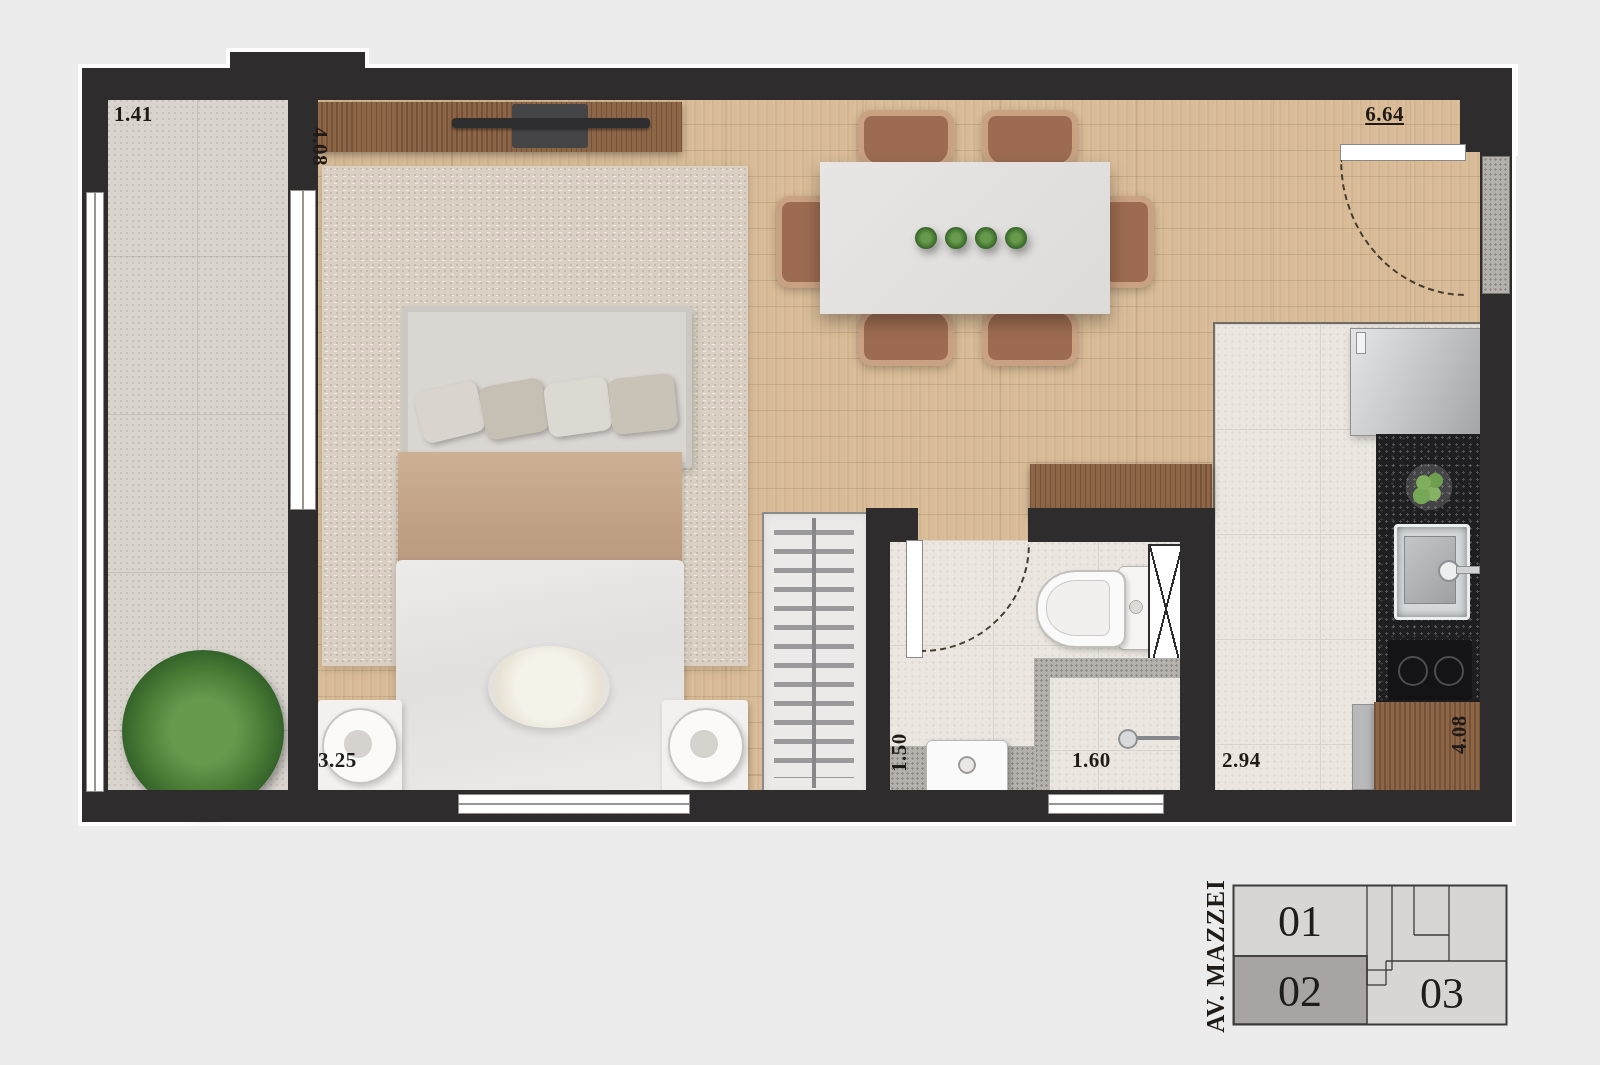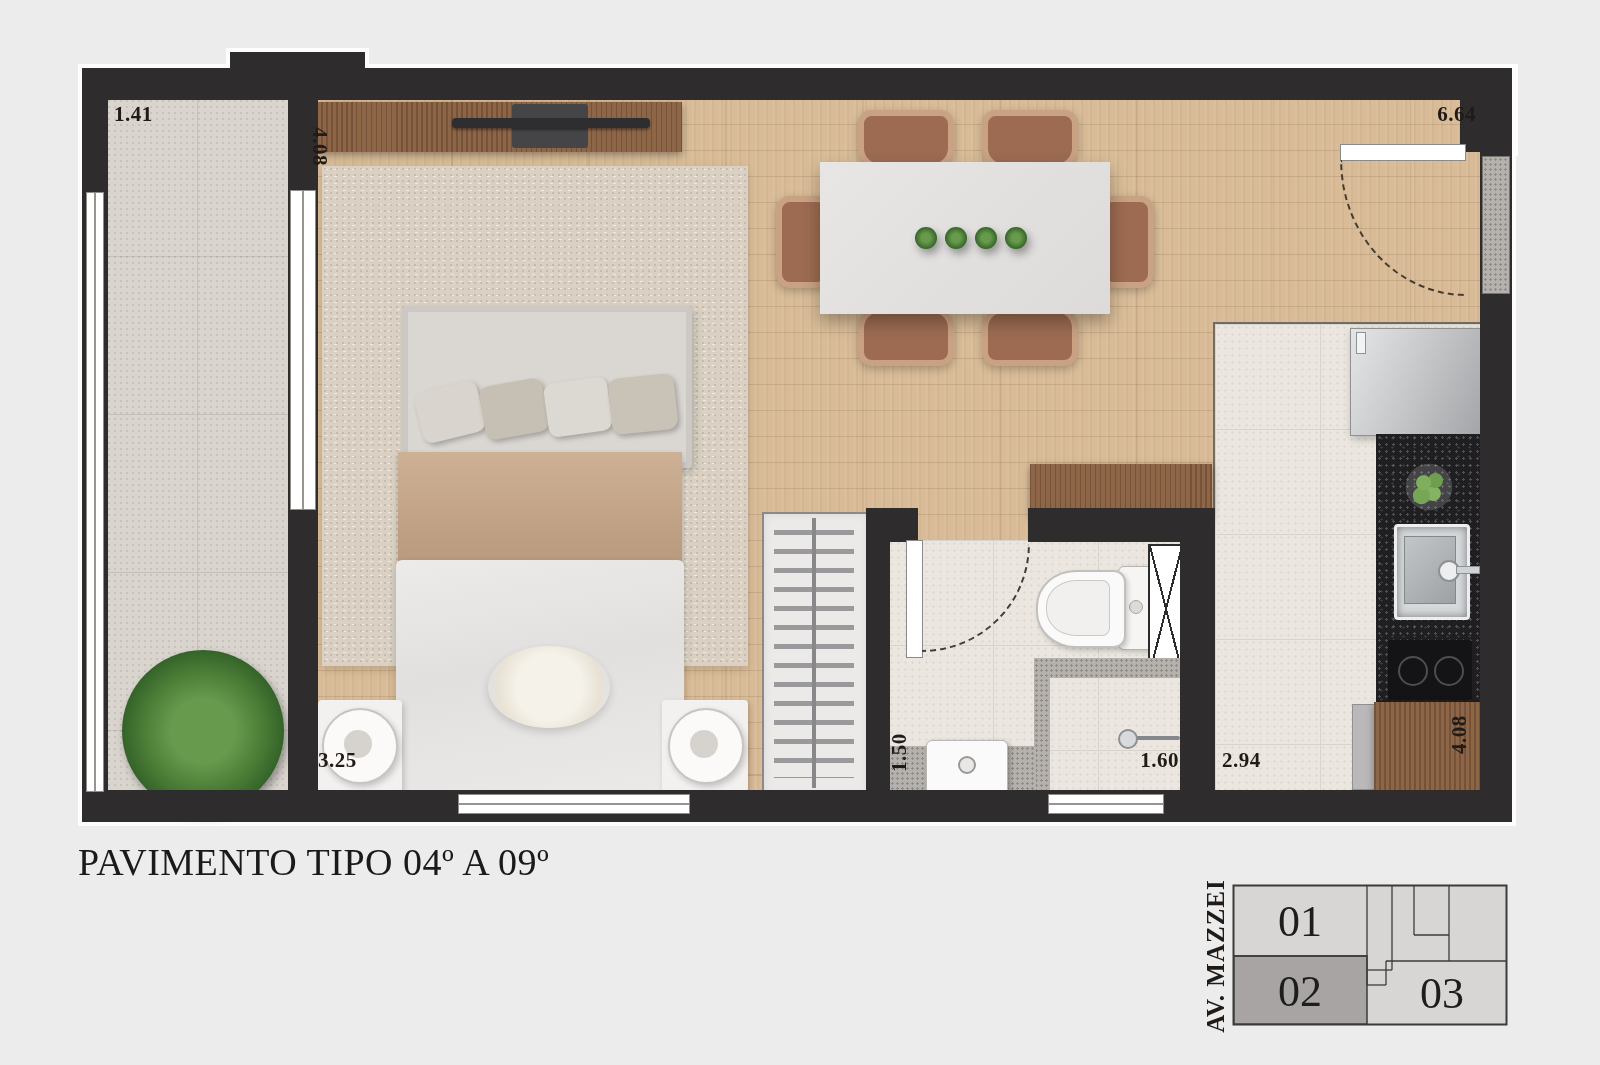--- a/index.html
+++ b/index.html
@@ -166,28 +166,27 @@
   <div class="abs wall" style="left:288px;top:68px;width:30px;height:754px;"></div>
   <div class="abs window-v" style="left:290px;top:190px;width:24px;height:318px;"></div>
   <div class="abs window-h" style="left:458px;top:794px;width:230px;height:18px;"></div>
   <div class="abs window-h" style="left:1048px;top:794px;width:114px;height:18px;"></div>
 
   <div class="abs" style="left:1340px;top:144px;width:124px;height:15px;background:#fff;border:1px solid #8a8a8a;"></div>
   <div class="abs arc-bl" style="left:1340px;top:160px;width:124px;height:134px;"></div>
 
   <div class="abs dim" style="left:114px;top:102px;">1.41</div>
   <div class="abs dim" style="left:300px;top:134px;transform:rotate(90deg);transform-origin:center;">4.08</div>
-  <div class="abs dim" style="left:1418px;top:102px;width:58px;text-align:right;">6.64</div>
+  <div class="abs dim" style="left:1346px;top:102px;width:58px;text-align:right;text-decoration:underline;">6.64</div>
   <div class="abs dim" style="left:318px;top:748px;">3.25</div>
   <div class="abs dim" style="left:880px;top:740px;transform:rotate(-90deg);transform-origin:center;">1.50</div>
-  <div class="abs dim" style="left:1125px;top:748px;width:54px;text-align:right;">1.60</div>
+  <div class="abs dim" style="left:1072px;top:748px;width:54px;">1.60</div>
   <div class="abs dim" style="left:1222px;top:748px;">2.94</div>
   <div class="abs dim" style="left:1440px;top:722px;transform:rotate(-90deg);transform-origin:center;">4.08</div>
 
-  <div class="abs title" style="left:78px;top:840px;">PAVIMENTO TIPO 04º A 09º</div>
 
   <div class="abs dim" style="left:1136px;top:942px;width:160px;text-align:center;font-size:25px;letter-spacing:1px;transform:rotate(-90deg);transform-origin:center;">AV. MAZZEI</div>
   <svg class="abs" style="left:1232px;top:884px;" width="276" height="142" viewBox="0 0 276 142">
     <rect x="1.5" y="1.5" width="273" height="139" fill="#d8d6d5" stroke="#3b3b3b" stroke-width="2"></rect>
     <rect x="2" y="72" width="133" height="68" fill="#a8a4a4" stroke="#3b3b3b" stroke-width="1.5"></rect>
     <g stroke="#3b3b3b" stroke-width="1.3">
       <line x1="2" y1="72" x2="135" y2="72"></line>
       <line x1="135" y1="2" x2="135" y2="101"></line>
       <line x1="135" y1="86" x2="160" y2="86"></line>
       <line x1="160" y1="2" x2="160" y2="86"></line>

